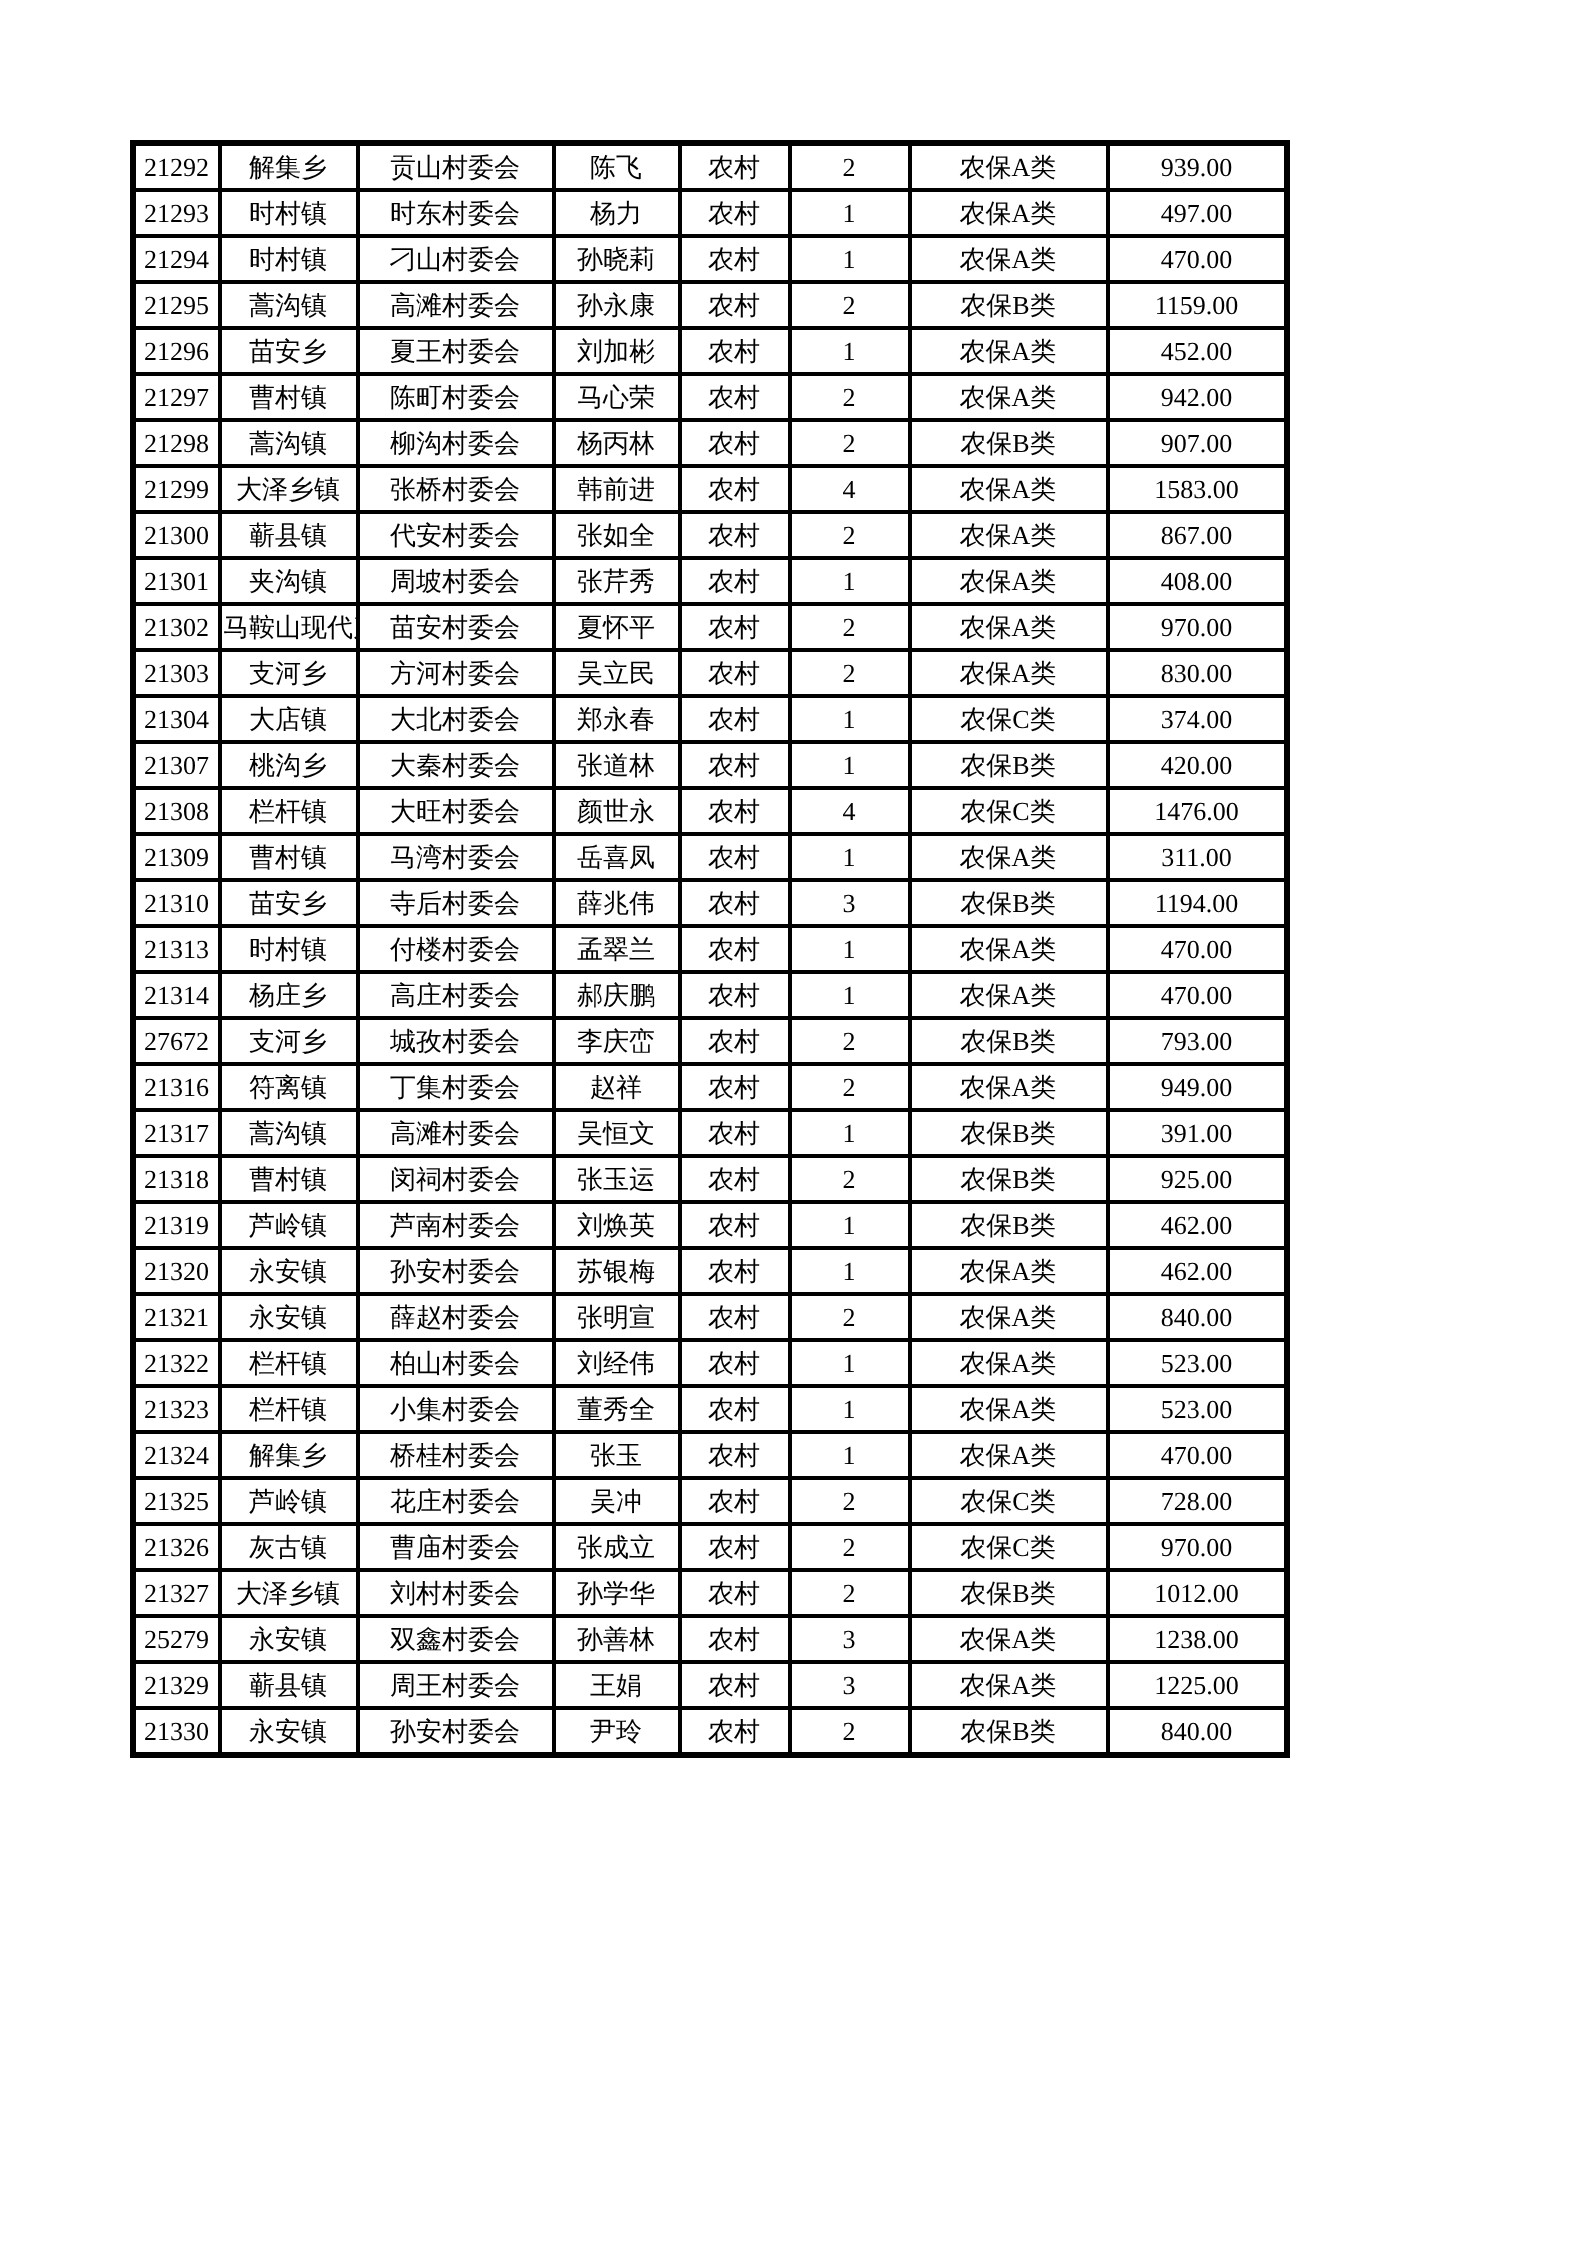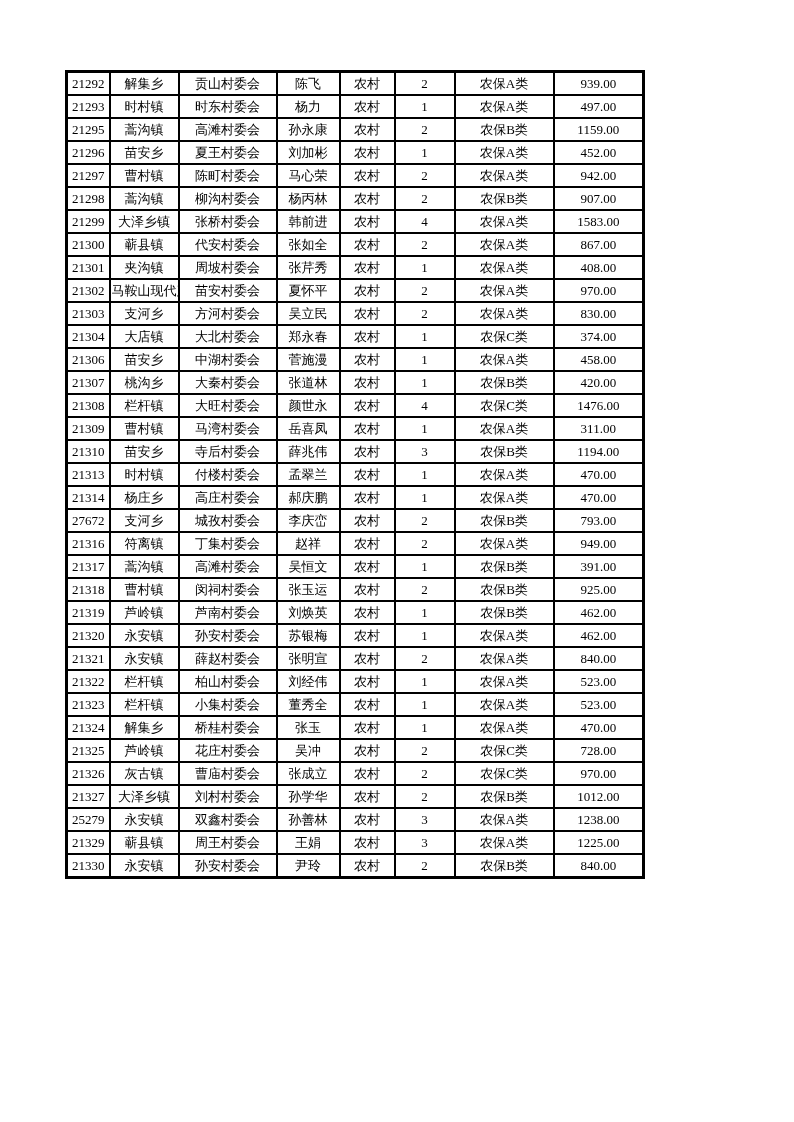--- a/index.html
+++ b/index.html
@@ -71,20 +71,30 @@
           <td class="col-id">21293</td>
           <td class="col-town">时村镇</td>
           <td class="col-village">时东村委会</td>
           <td class="col-name">杨力</td>
           <td class="col-residence">农村</td>
           <td class="col-count">1</td>
           <td class="col-category">农保A类</td>
           <td class="col-amount">497.00</td>
         </tr>
         <tr>
+          <td class="col-id">21294</td>
+          <td class="col-town">时村镇</td>
+          <td class="col-village">刁山村委会</td>
+          <td class="col-name">孙晓莉</td>
+          <td class="col-residence">农村</td>
+          <td class="col-count">1</td>
+          <td class="col-category">农保A类</td>
+          <td class="col-amount">470.00</td>
+        </tr>
+        <tr>
           <td class="col-id">21295</td>
           <td class="col-town">蒿沟镇</td>
           <td class="col-village">高滩村委会</td>
           <td class="col-name">孙永康</td>
           <td class="col-residence">农村</td>
           <td class="col-count">2</td>
           <td class="col-category">农保B类</td>
           <td class="col-amount">1159.00</td>
         </tr>
         <tr>
@@ -169,30 +179,20 @@
         </tr>
         <tr>
           <td class="col-id">21304</td>
           <td class="col-town">大店镇</td>
           <td class="col-village">大北村委会</td>
           <td class="col-name">郑永春</td>
           <td class="col-residence">农村</td>
           <td class="col-count">1</td>
           <td class="col-category">农保C类</td>
           <td class="col-amount">374.00</td>
-        </tr>
-        <tr>
-          <td class="col-id">21306</td>
-          <td class="col-town">苗安乡</td>
-          <td class="col-village">中湖村委会</td>
-          <td class="col-name">菅施漫</td>
-          <td class="col-residence">农村</td>
-          <td class="col-count">1</td>
-          <td class="col-category">农保A类</td>
-          <td class="col-amount">458.00</td>
         </tr>
         <tr>
           <td class="col-id">21307</td>
           <td class="col-town">桃沟乡</td>
           <td class="col-village">大秦村委会</td>
           <td class="col-name">张道林</td>
           <td class="col-residence">农村</td>
           <td class="col-count">1</td>
           <td class="col-category">农保B类</td>
           <td class="col-amount">420.00</td>

